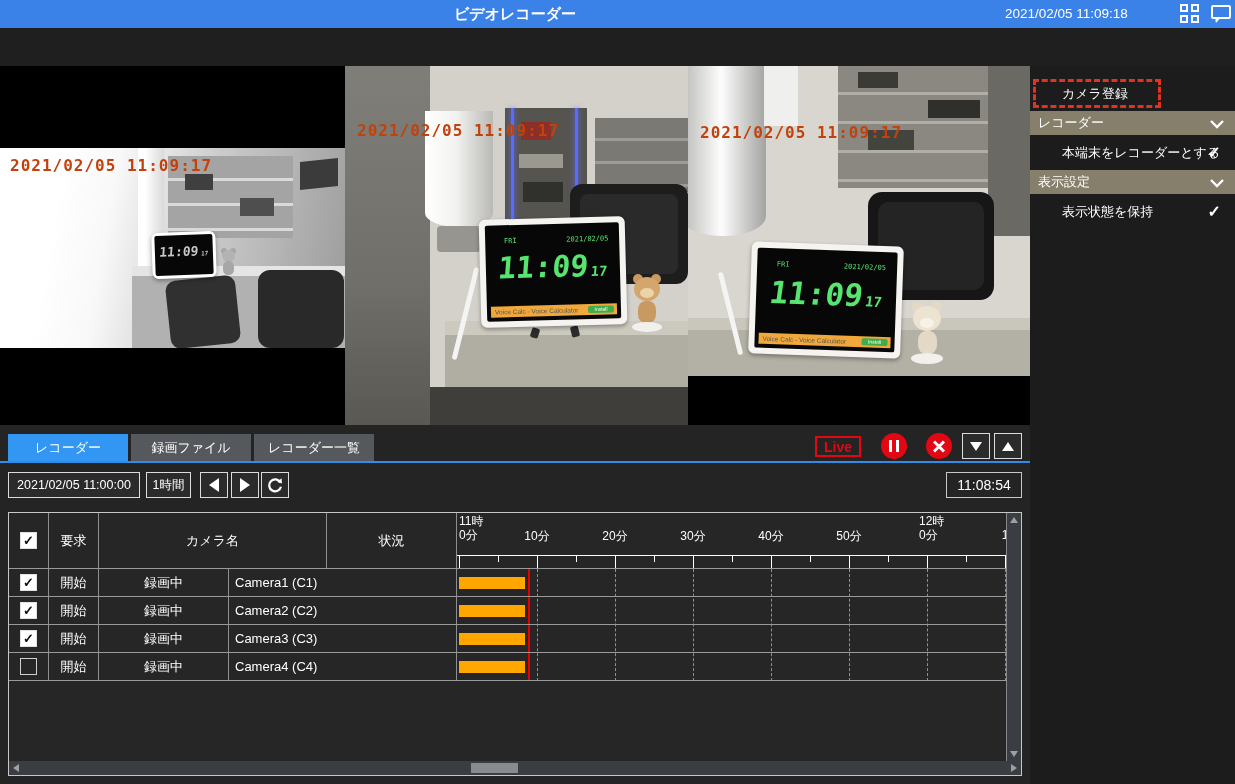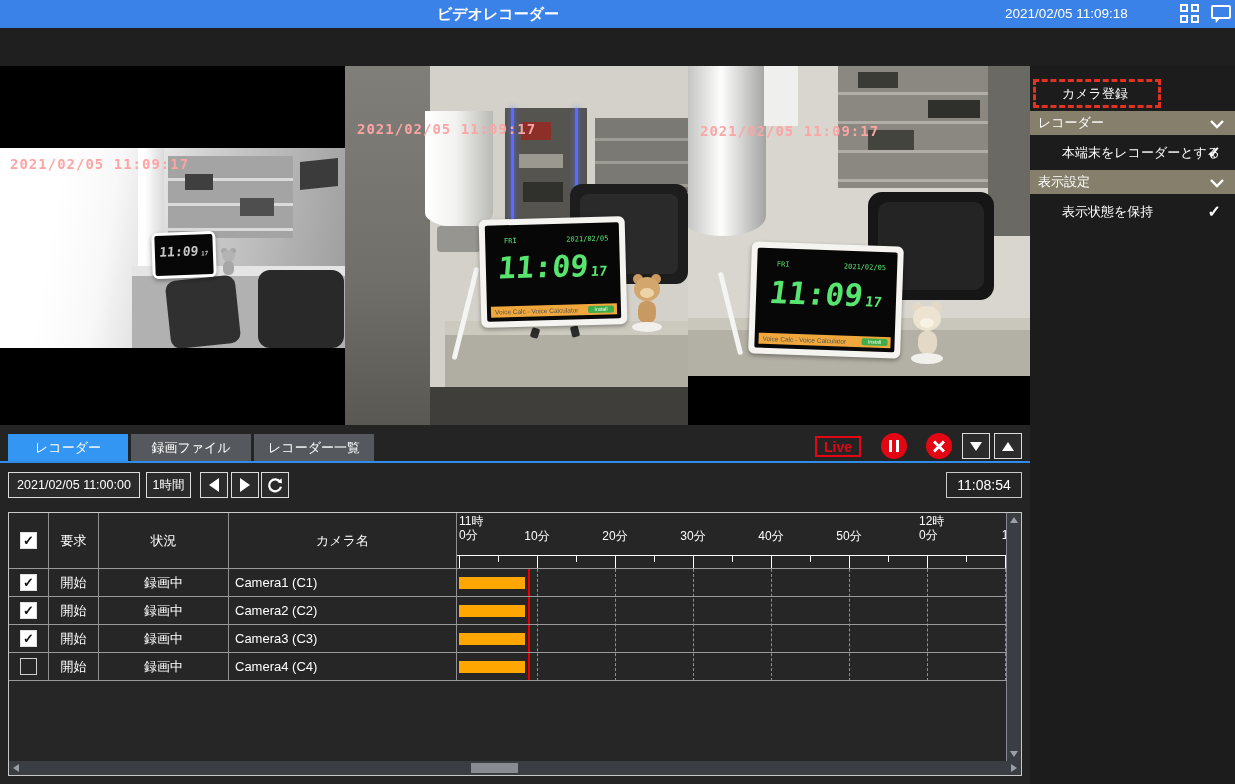--- a/index.html
+++ b/index.html
@@ -2,38 +2,38 @@
 <html><head>
 <meta charset="utf-8">
 <style>
   * { margin:0; padding:0; box-sizing:border-box; }
   body { background:#151515; font-family:"Liberation Sans",sans-serif; }
   #app { position:relative; width:1235px; height:784px; background:#1f1f1f; overflow:hidden; color:#fff; }
   .abs { position:absolute; }
 
   
   .titlebar { position:absolute; left:0; top:0; width:1235px; height:28px; background:#3b82e8; }
-  .tb-title { position:absolute; left:378px; top:0; width:240px; height:28px; line-height:28px; text-align:center; font-size:15px; font-weight:bold; color:#fff; }
+  .tb-title { position:absolute; left:395px; top:0; width:240px; height:28px; line-height:28px; text-align:center; font-size:15px; font-weight:bold; color:#fff; }
   .tb-datetime { position:absolute; left:1005px; top:0; width:140px; height:28px; line-height:28px; font-size:13.5px; color:#fff; }
   .grid-icon { position:absolute; left:1180px; top:4px; width:20px; height:20px; display:grid; grid-template-columns:8px 8px; grid-template-rows:8px 8px; gap:3px; }
   .grid-icon div { border:2px solid #fff; }
   .bubble-icon { position:absolute; left:1211px; top:5px; width:20px; height:14px; border:2px solid #fff; border-radius:2px; }
   .bubble-icon::after { content:""; position:absolute; left:1px; top:10px; border-left:3px solid transparent; border-right:3px solid transparent; border-top:6px solid #fff; transform:skewX(-20deg); }
 
   
   .toolbar { position:absolute; left:0; top:28px; width:1235px; height:38px; background:#2b2b2b; }
   .dropdown { position:absolute; left:8px; top:8px; width:200px; height:26px; border:1px solid #9a9a9a; background:#333; font-size:13px; color:#fff; line-height:24px; padding-left:8px; }
   .dd-arrow { position:absolute; right:0; top:0; width:26px; height:24px; background:#4a4a4a; border-left:1px solid #9a9a9a; display:flex; align-items:center; justify-content:center; }
   .gear-btn { position:absolute; left:1200px; top:8px; width:28px; height:26px; border:1px solid #8a8a8a; background:#2b2b2b; display:flex; align-items:center; justify-content:center; }
 
   
   .cams { position:absolute; left:0; top:66px; width:1030px; height:359px; background:#000; }
   .cam { position:absolute; top:0; height:359px; overflow:hidden; background:#000; }
   .scene { position:absolute; overflow:hidden; }
-  .cam-ts { position:absolute; z-index:5; font-family:"DejaVu Sans Mono",monospace; font-size:14px; font-weight:bold; color:#fca5a5; letter-spacing:1px; white-space:nowrap; }
+  .cam-ts { position:absolute; z-index:5; font-family:"DejaVu Sans Mono",monospace; font-size:16px; font-weight:bold; color:#c2410c; letter-spacing:1px; white-space:nowrap; }
   .tablet { position:absolute; background:#f5f4f1; border-radius:6px; box-shadow:0 2px 4px rgba(0,0,0,.35); z-index:3; }
   .tscreen { position:absolute; left:6px; top:6px; right:6px; bottom:6px; background:#070707; border-radius:2px; overflow:hidden; }
   .ttime { position:absolute; left:0; right:0; top:26%; text-align:center; color:#57e46f; font-family:"DejaVu Sans Mono",monospace; font-weight:bold; transform:skewX(-6deg); }
   .tsec { font-size:45%; margin-left:3px; }
   .tday,.tdate { position:absolute; top:12%; color:#57e46f; font-size:7px; font-family:"DejaVu Sans Mono",monospace; }
   .tday { left:14%; } .tdate { right:8%; }
   .tbanner { position:absolute; left:4px; right:4px; bottom:4px; height:11px; background:#f0a83c; color:#555; font-size:6.5px; line-height:11px; padding-left:4px; white-space:nowrap; overflow:hidden; }
   .tinstall { position:absolute; right:3px; top:2px; width:26px; height:7px; background:#3fae4a; color:#fff; font-size:5px; line-height:7px; text-align:center; border-radius:2px; }
   .bear { position:absolute; z-index:3; }
   .bear .head { position:absolute; border-radius:50%; }
@@ -326,22 +326,22 @@
     <div class="hscroll">
       <i class="tri-sm-left" style="position:absolute;left:4px;top:3px;"></i>
       <i class="tri-sm-right" style="position:absolute;right:4px;top:3px;"></i>
       <div class="hthumb" style="left:462px;width:47px;"></div>
     </div>
   <div class="thead">
         <div class="th" style="width: 40px;">
           <div class="cbx">✓</div>
         </div>
         <div class="th" style="width: 50px;">要求</div>
+        <div class="th" style="width: 228px;">カメラ名</div>
         <div class="th" style="width: 130px;">状況</div>
-        <div class="th" style="width: 228px;">カメラ名</div>
         <div class="th" style="width: 550px; border-right: none;"></div>
       </div>
       <div class="trow" style="top: 56px;">
         <div class="td" style="width: 40px; justify-content: center;">
           <div class="cbx">✓</div>
         </div>
         <div class="td" style="width: 50px; justify-content: center;">開始</div>
         <div class="td" style="width: 130px; justify-content: center;">録画中</div>
         <div class="td" style="width: 228px; padding-left: 6px;">Camera1 (C1)</div>
         <div class="td" style="width: 550px; border-right: none;"></div>

